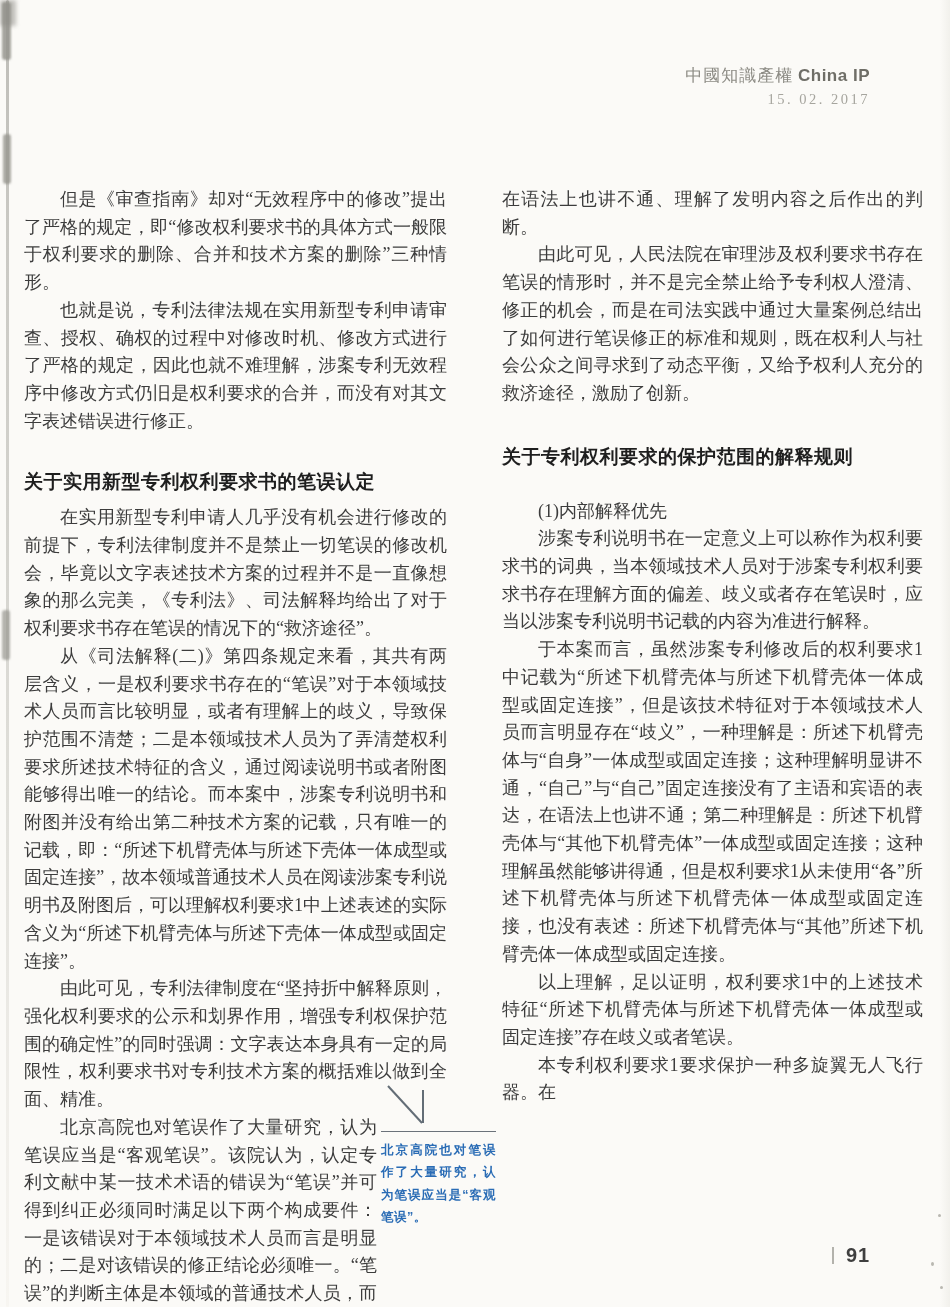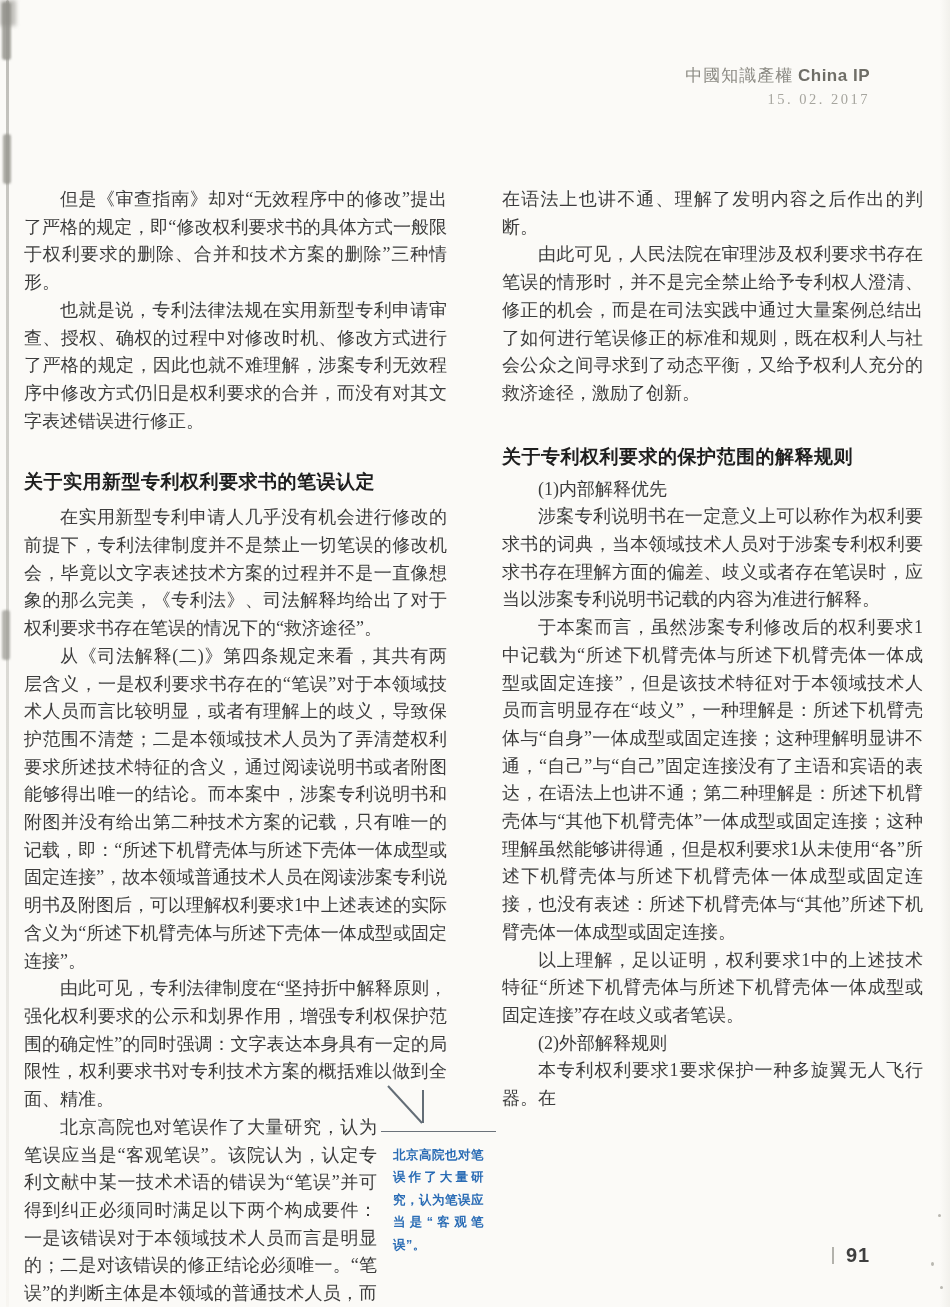--- a/index.html
+++ b/index.html
@@ -41,33 +41,33 @@
     text-align:justify;color:#3c3c3c;}
   .col-left{left:24px;width:423px;}
   .col-right{left:502px;width:421px;}
   .col p{margin:0;text-indent:2em;}
   .col p.noindent{text-indent:0;}
   .col h2{
     font-family:"Liberation Sans","DejaVu Sans",sans-serif;
     font-size:19px;line-height:26px;color:#1e1e1e;font-weight:bold;
     letter-spacing:.5px;margin:0;text-indent:0;}
   .col-left h2{margin-top:34px;margin-bottom:9px;}
-  .col-right h2{margin-top:36px;margin-bottom:6px;}
+  .col-right h2{margin-top:36px;margin-bottom:28px;}
 
   
   .pq-spacer{float:right;width:70px;height:128px;margin-top:57px;}
 
   
   .pullquote{position:absolute;left:381px;top:1083px;width:115px;}
   .pq-arrow{display:block;margin-left:5px;}
   .pq-rule{border:none;border-top:1.6px solid #6b727a;margin:4px 0 7px 0;}
   .pq-text{
     font-family:"Liberation Sans","DejaVu Sans",sans-serif;
     font-size:12.5px;line-height:22.4px;font-weight:bold;color:#2a6cb5;
-    text-align:justify;letter-spacing:.5px;margin:12px;}
+    text-align:justify;letter-spacing:.5px;margin:0;}
 
   
   .folio{position:absolute;left:832px;top:1244px;display:flex;align-items:center;
     font-family:"Liberation Sans","DejaVu Sans",sans-serif;}
   .folio-bar{display:inline-block;width:2px;height:17px;background:#b3b2ac;margin-right:12px;}
   .folio-num{font-size:20px;font-weight:bold;color:#3f3f3f;letter-spacing:1px;}
 </style>
 </head>
 <body>
 
@@ -102,21 +102,20 @@
   </div>
 
   <div class="col col-right">
     <p class="noindent">在语法上也讲不通、理解了发明内容之后作出的判断。</p>
     <p>由此可见，人民法院在审理涉及权利要求书存在笔误的情形时，并不是完全禁止给予专利权人澄清、修正的机会，而是在司法实践中通过大量案例总结出了如何进行笔误修正的标准和规则，既在权利人与社会公众之间寻求到了动态平衡，又给予权利人充分的救济途径，激励了创新。</p>
     <h2>关于专利权利要求的保护范围的解释规则</h2>
     <p>(1)内部解释优先</p>
     <p>涉案专利说明书在一定意义上可以称作为权利要求书的词典，当本领域技术人员对于涉案专利权利要求书存在理解方面的偏差、歧义或者存在笔误时，应当以涉案专利说明书记载的内容为准进行解释。</p>
     <p>于本案而言，虽然涉案专利修改后的权利要求1中记载为“所述下机臂壳体与所述下机臂壳体一体成型或固定连接”，但是该技术特征对于本领域技术人员而言明显存在“歧义”，一种理解是：所述下机臂壳体与“自身”一体成型或固定连接；这种理解明显讲不通，“自己”与“自己”固定连接没有了主语和宾语的表达，在语法上也讲不通；第二种理解是：所述下机臂壳体与“其他下机臂壳体”一体成型或固定连接；这种理解虽然能够讲得通，但是权利要求1从未使用“各”所述下机臂壳体与所述下机臂壳体一体成型或固定连接，也没有表述：所述下机臂壳体与“其他”所述下机臂壳体一体成型或固定连接。</p>
     <p>以上理解，足以证明，权利要求1中的上述技术特征“所述下机臂壳体与所述下机臂壳体一体成型或固定连接”存在歧义或者笔误。</p>
-    <p>(2)外部解释规则</p>
     <p>本专利权利要求1要求保护一种多旋翼无人飞行器。在</p>
   </div>
 
   <div class="pullquote">
     <svg class="pq-arrow" width="42" height="44" viewBox="0 0 42 44">
       <line x1="2" y1="3" x2="36" y2="40" stroke="#636d76" stroke-width="2"></line>
       <line x1="37" y1="7" x2="37" y2="40" stroke="#636d76" stroke-width="2"></line>
     </svg>
     <hr class="pq-rule">
     <p class="pq-text">北京高院也对笔误作了大量研究，认为笔误应当是“客观笔误”。</p>

